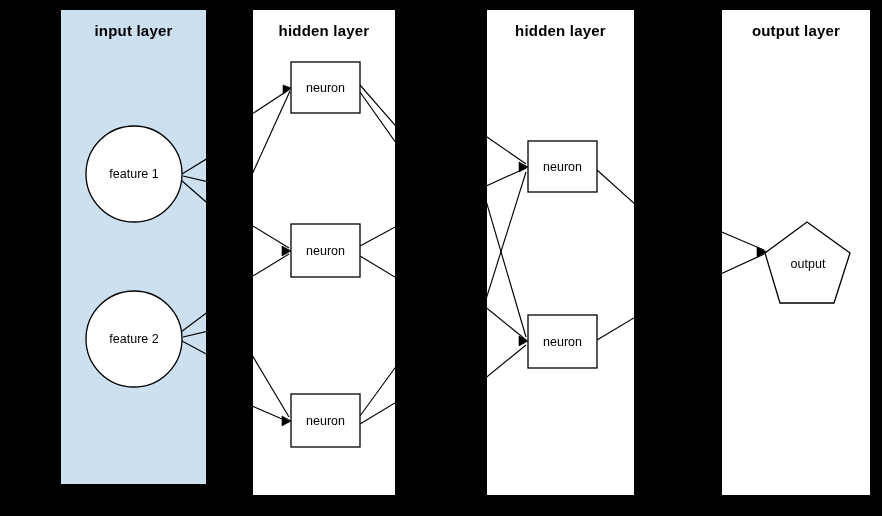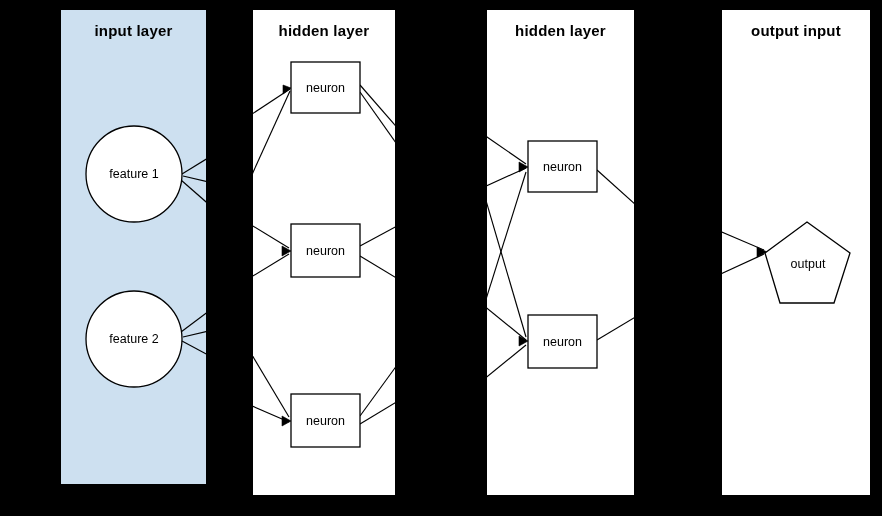--- a/index.html
+++ b/index.html
@@ -161,21 +161,21 @@
         <text class="node-label" x="75.5" y="161" text-anchor="middle">neuron</text>
       </g>
       <g>
         <rect class="shape" x="41" y="305" width="69" height="53"></rect>
         <text class="node-label" x="75.5" y="336" text-anchor="middle">neuron</text>
       </g>
     </svg>
   </div>
 
   <div class="panel" style="left:722px; top:10px; width:148px; height:485px; background:#ffffff;">
-    <div class="panel-title">output input</div>
+    <div class="panel-title">output layer</div>
     <svg class="panel-svg" width="148" height="485" viewBox="0 0 148 485">
 
       <g>
         <line class="edge" x1="-10" y1="218" x2="42" y2="240"></line>
         <line class="edge" x1="-10" y1="268" x2="42" y2="244"></line>
         <polygon class="arrowhead" points="45,242 35,237 35,247"></polygon>
       </g>
 
       <g>
         <polygon class="shape" points="85,212 128,243 112,293 58,293 43,243"></polygon>

